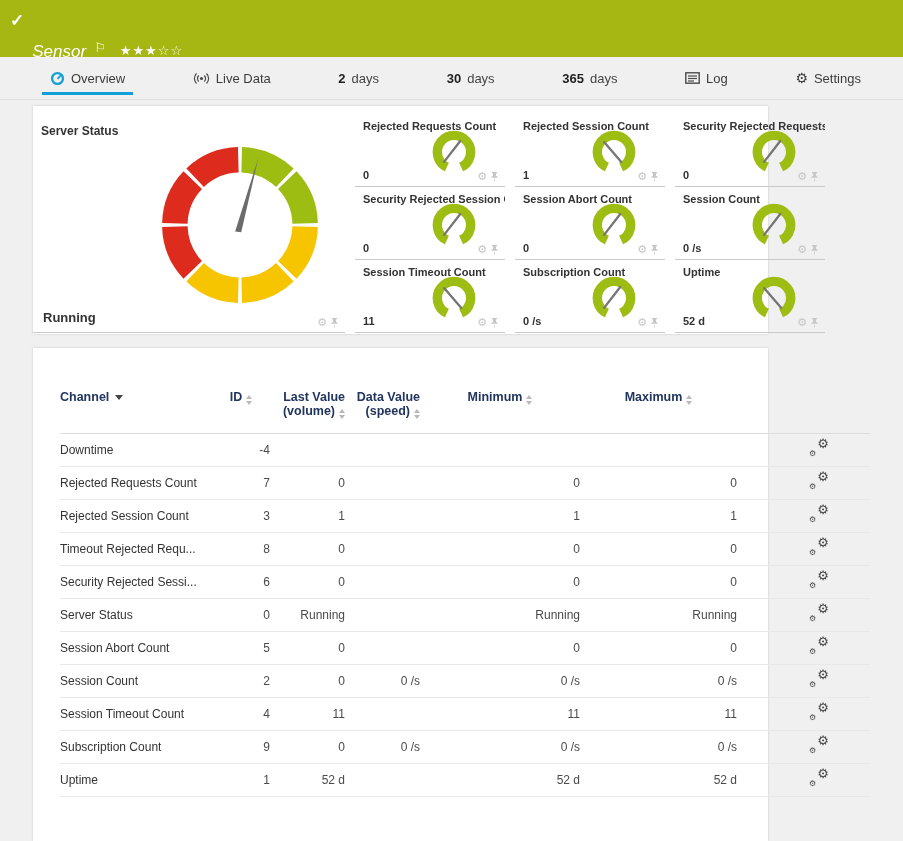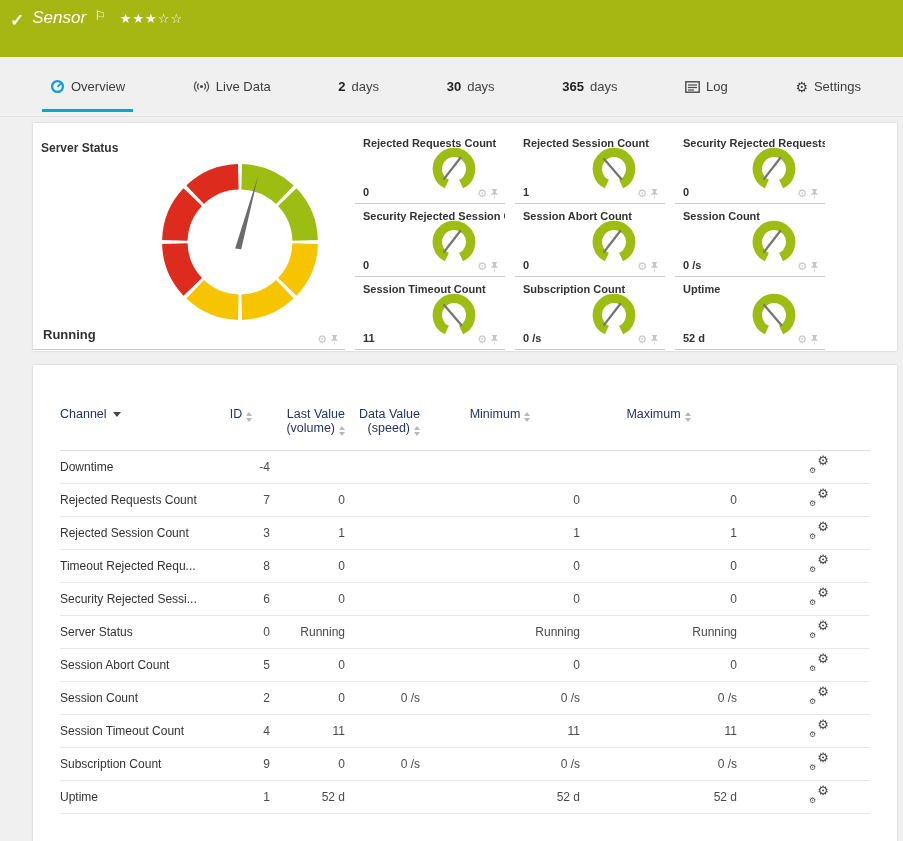--- a/index.html
+++ b/index.html
@@ -13,39 +13,39 @@
     --page-bg:#f0f0f0;
     --card-bg:#ffffff;
   }
   *{box-sizing:border-box;margin:0;padding:0;}
   html,body{width:903px;height:841px;overflow:hidden;}
   body{background:var(--page-bg);font-family:"Liberation Sans",sans-serif;color:#333;}
 
   
   .sensor-bar{height:57px;background:var(--header-green);color:#fff;display:flex;align-items:flex-start;padding:8px 10px 0 10px;}
   .chk{font-size:17px;font-weight:bold;margin:2px 8px 0 0;}
-  .line1{display:flex;align-items:flex-end;gap:8px;}
+  .line1{display:flex;align-items:center;gap:8px;margin-top:34px;}
   .kind{font-style:italic;font-size:17px;}
   .sensor-title{font-size:18px;font-weight:bold;letter-spacing:.2px;}
   .flag{font-size:13px;position:relative;top:-5px;cursor:pointer;}
   .stars{font-size:13px;letter-spacing:1px;position:relative;top:-2px;margin-left:6px;cursor:pointer;}
   .status-line{font-size:12px;font-weight:bold;margin:3px 0 0 26px;}
 
   
-  .tabs{height:60px;display:flex;align-items:center;justify-content:space-between;padding:0 42px 0 50px;border-bottom:1px solid #e2e2e2;background:var(--page-bg);}
+  .tabs{height:43px;display:flex;align-items:center;justify-content:space-between;padding:0 42px 0 50px;border-bottom:1px solid #e2e2e2;background:var(--page-bg);}
   .tab{position:relative;display:flex;align-items:center;gap:6px;font-size:13px;color:#3c3c3c;height:100%;cursor:pointer;white-space:nowrap;}
   .tab svg{flex:0 0 auto;}
   .tab.active::after{content:"";position:absolute;left:-8px;right:-8px;bottom:4px;height:3px;background:var(--accent-blue);}
   .tab .num{font-weight:bold;color:#222;}
   .tab .unit{margin-left:0;color:#444;}
   .tab .gear-glyph{font-size:14px;color:#3c3c3c;line-height:1;}
 
   
   main{padding:3px 6px 0 33px;}
-  .card{background:var(--card-bg);width:864px;box-shadow:0 0 2px rgba(0,0,0,.18);}
+  .card{background:var(--card-bg);width:735px;box-shadow:0 0 2px rgba(0,0,0,.18);}
 
   
   .gauges-card{height:228px;margin-top:3px;display:grid;grid-template-columns:312px 150px 150px 150px;column-gap:10px;grid-auto-rows:73px;padding-top:8px;}
   .cell{position:relative;border-bottom:1px solid #c9c9c9;}
   .g-title{font-size:11px;font-weight:bold;color:#333;padding:6px 4px 0 8px;white-space:nowrap;overflow:hidden;}
   .g-value{position:absolute;left:8px;bottom:5px;font-size:11px;font-weight:bold;color:#333;}
   .g-value.big{font-size:13px;left:10px;bottom:7px;}
   .cell-icons{position:absolute;right:6px;bottom:4px;display:flex;align-items:center;gap:3px;color:#c7c7c7;}
   .cell-icons .gear-glyph{font-size:11px;line-height:1;color:#c7c7c7;cursor:pointer;}
   .cell-icons svg{cursor:pointer;}
@@ -62,21 +62,21 @@
   .seg-g{fill:none;stroke:var(--gauge-green);stroke-width:27;}
   .seg-y{fill:none;stroke:var(--gauge-yellow);stroke-width:27;}
   .seg-r{fill:none;stroke:var(--gauge-red);stroke-width:27;}
   .donut-needle{fill:#6b6b6b;}
 
   
   .table-card{margin-top:14px;height:493px;padding:0 27px;}
   table{border-collapse:collapse;width:810px;table-layout:fixed;}
   col.c-channel{width:152px;} col.c-id{width:58px;} col.c-vol{width:75px;} col.c-spd{width:75px;}
   col.c-min{width:160px;} col.c-max{width:157px;} col.c-act{width:133px;}
-  thead th{padding:42px 0 14px 0;font-size:12.5px;font-weight:normal;color:var(--table-header-text);vertical-align:top;border-bottom:1px solid #ddd;cursor:pointer;}
+  thead th{padding:42px 0 14px 0;font-size:12.5px;font-weight:bold;color:var(--table-header-text);vertical-align:top;border-bottom:1px solid #ddd;cursor:pointer;}
   th.h-left{text-align:left;}
   th.h-right{}
   th.h-center{text-align:right;}
   tbody td{font-size:12px;color:#3d3d3d;height:33px;border-bottom:1px solid #e8e8e8;}
   td.c-name{text-align:left;color:#333;cursor:pointer;}
   td.c-right{text-align:right;color:#4a4a4a;}
   td.c-act-cell{padding-left:72px;}
   .sort{display:inline-flex;flex-direction:column;margin-left:4px;vertical-align:2px;}
   .sort i{width:0;height:0;border-left:3.5px solid transparent;border-right:3.5px solid transparent;display:block;}
   .sort .up{border-bottom:4px solid #b8b8b8;margin-bottom:1.5px;}

